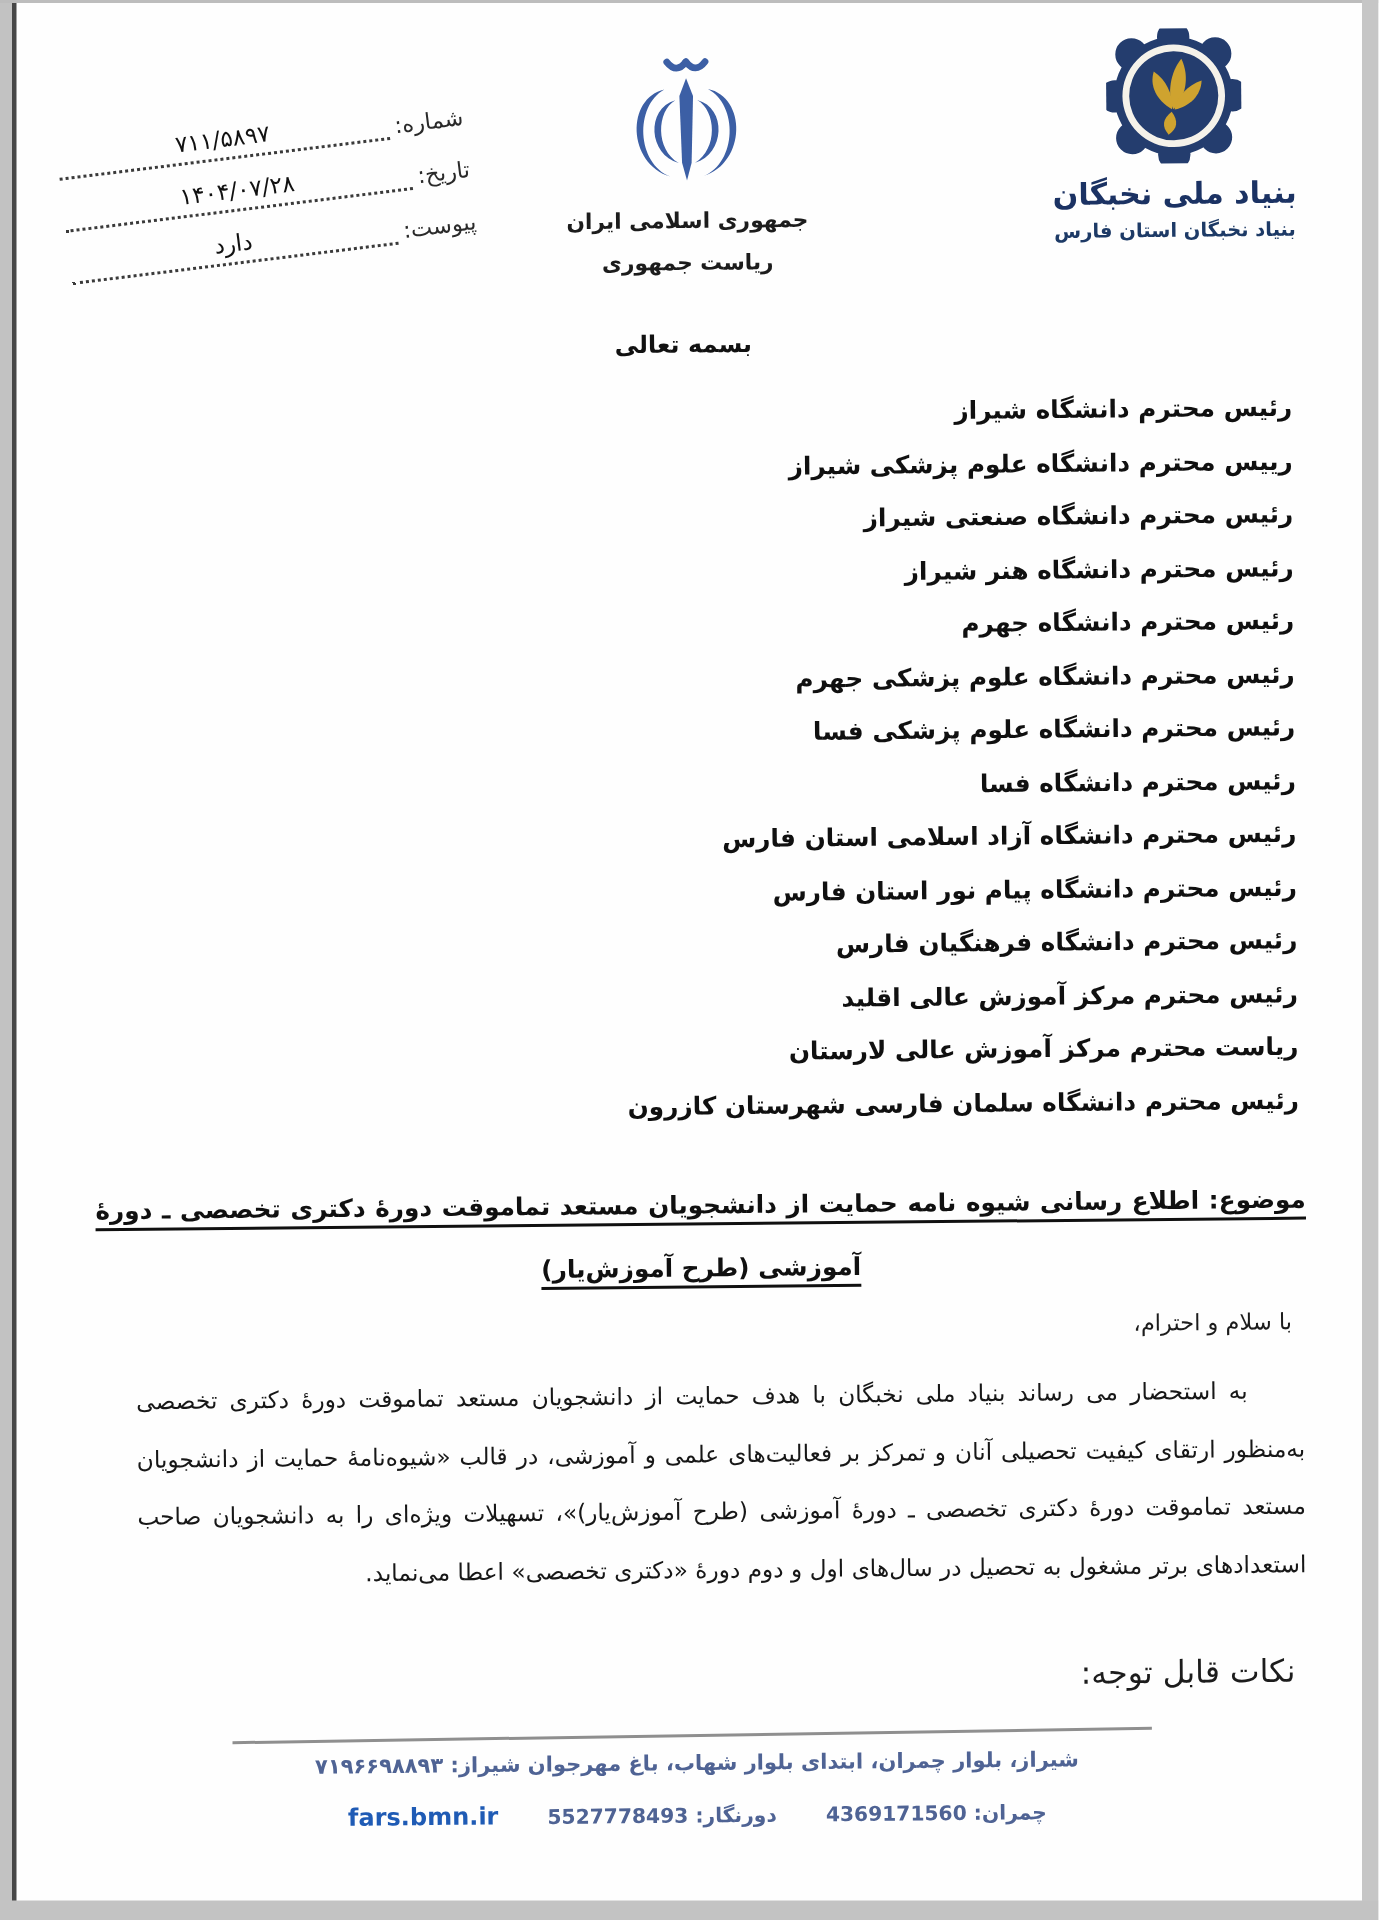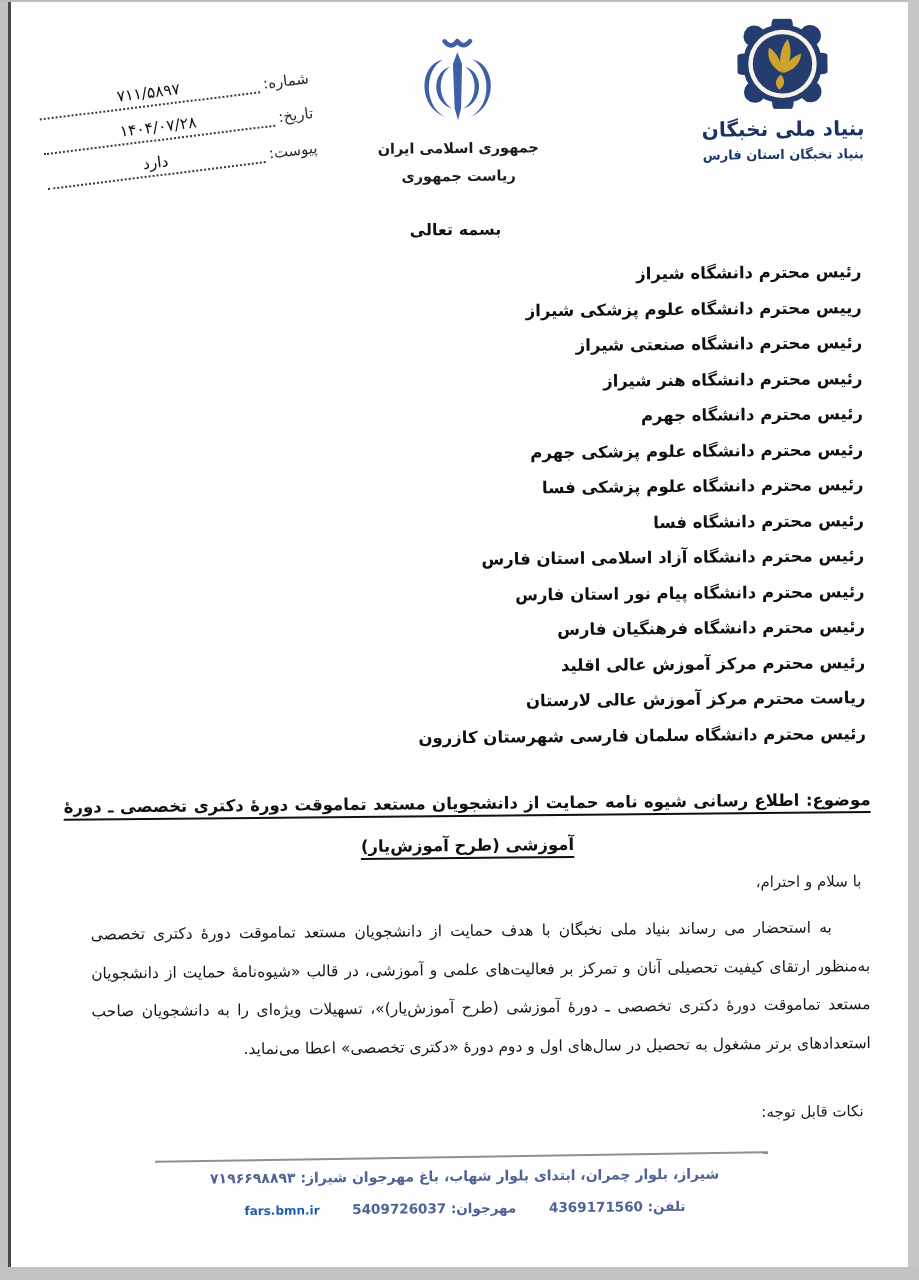--- a/index.html
+++ b/index.html
@@ -50,35 +50,35 @@
   .subject-line1 { text-align:justify; text-align-last:justify; text-decoration:underline; text-underline-offset:6px; text-decoration-thickness:1.5px; line-height:32px; }
   .subject-line2 { margin-top:10px; text-align:center; text-decoration:underline; text-underline-offset:6px; text-decoration-thickness:1.5px; line-height:32px; }
 
   .salutation { position:absolute; top:876px; right:60px; direction:rtl; font-size:15px; color:#1c1c1c; }
 
   .body-par {
     position:absolute; top:912px; right:52px; left:88px; direction:rtl;
     text-align:justify; text-indent:38px; font-size:15.5px; line-height:38.5px; color:#171717;
   }
 
-  .notes-heading { position:absolute; top:1106px; right:60px; direction:rtl; font-size:15px; color:#1c1c1c; }
+  .notes-heading { position:absolute; top:1106px; right:60px; direction:rtl; font-size:21px; color:#1c1c1c; }
 
   
   .footer-rule { position:absolute; top:1156px; left:150px; width:613px; height:2px; background:#8f8f8f; transform:rotate(-0.35deg); }
   .footer-address {
     position:absolute; top:1168px; left:110px; right:110px; direction:rtl; text-align:center;
     font-size:14px; font-weight:bold; color:#4f6394;
   }
   .footer-address .postal-value { letter-spacing:1px; }
   .footer-contact {
     position:absolute; top:1200px; left:110px; right:110px; direction:rtl; text-align:center;
     font-size:13.5px; font-weight:bold; color:#4f6394;
   }
   .footer-contact .seg { margin:0 14px; white-space:nowrap; }
-  .website { color:#1f5bb5; font-weight:bold; direction:ltr; unicode-bidi:embed; font-size:12px; }
+  .website { color:#1f5bb5; font-weight:bold; direction:ltr; unicode-bidi:embed; font-size:16px; }
 </style>
 </head>
 <body>
 
 <div class="page">
   <div class="edge-left-strip"></div>
   <div class="edge-left-line"></div>
   <div class="edge-top-line"></div>
   <div class="edge-right-strip"></div>
   <div class="edge-bottom-strip"></div>
@@ -178,19 +178,19 @@
     <p class="body-par">به استحضار می رساند بنیاد ملی نخبگان با هدف حمایت از دانشجویان مستعد تماموقت دورهٔ دکتری تخصصی به‌منظور ارتقای کیفیت تحصیلی آنان و تمرکز بر فعالیت‌های علمی و آموزشی، در قالب «شیوه‌نامهٔ حمایت از دانشجویان مستعد تماموقت دورهٔ دکتری تخصصی ـ دورهٔ آموزشی (طرح آموزش‌یار)»، تسهیلات ویژه‌ای را به دانشجویان صاحب استعدادهای برتر مشغول به تحصیل در سال‌های اول و دوم دورهٔ «دکتری تخصصی» اعطا می‌نماید.</p>
     <div class="notes-heading">نکات قابل توجه:</div>
 
     <div class="footer-rule"></div>
     <div class="footer-address">
       <span>شیراز، بلوار چمران، ابتدای بلوار شهاب، باغ مهرجوان</span>
       <span>شیراز:</span>
       <span class="postal-value">۷۱۹۶۶۹۸۸۹۳</span>
     </div>
     <div class="footer-contact">
-      <span class="seg"><span>تلفن:</span> <span>4369171560</span></span>
-      <span class="seg"><span>مهرجوان:</span> <span>5409726037</span></span>
+      <span class="seg"><span>چمران:</span> <span>4369171560</span></span>
+      <span class="seg"><span>دورنگار:</span> <span>5527778493</span></span>
       <span class="seg website">fars.bmn.ir</span>
     </div>
 
   </div>
 </div>
 
 </body></html>

